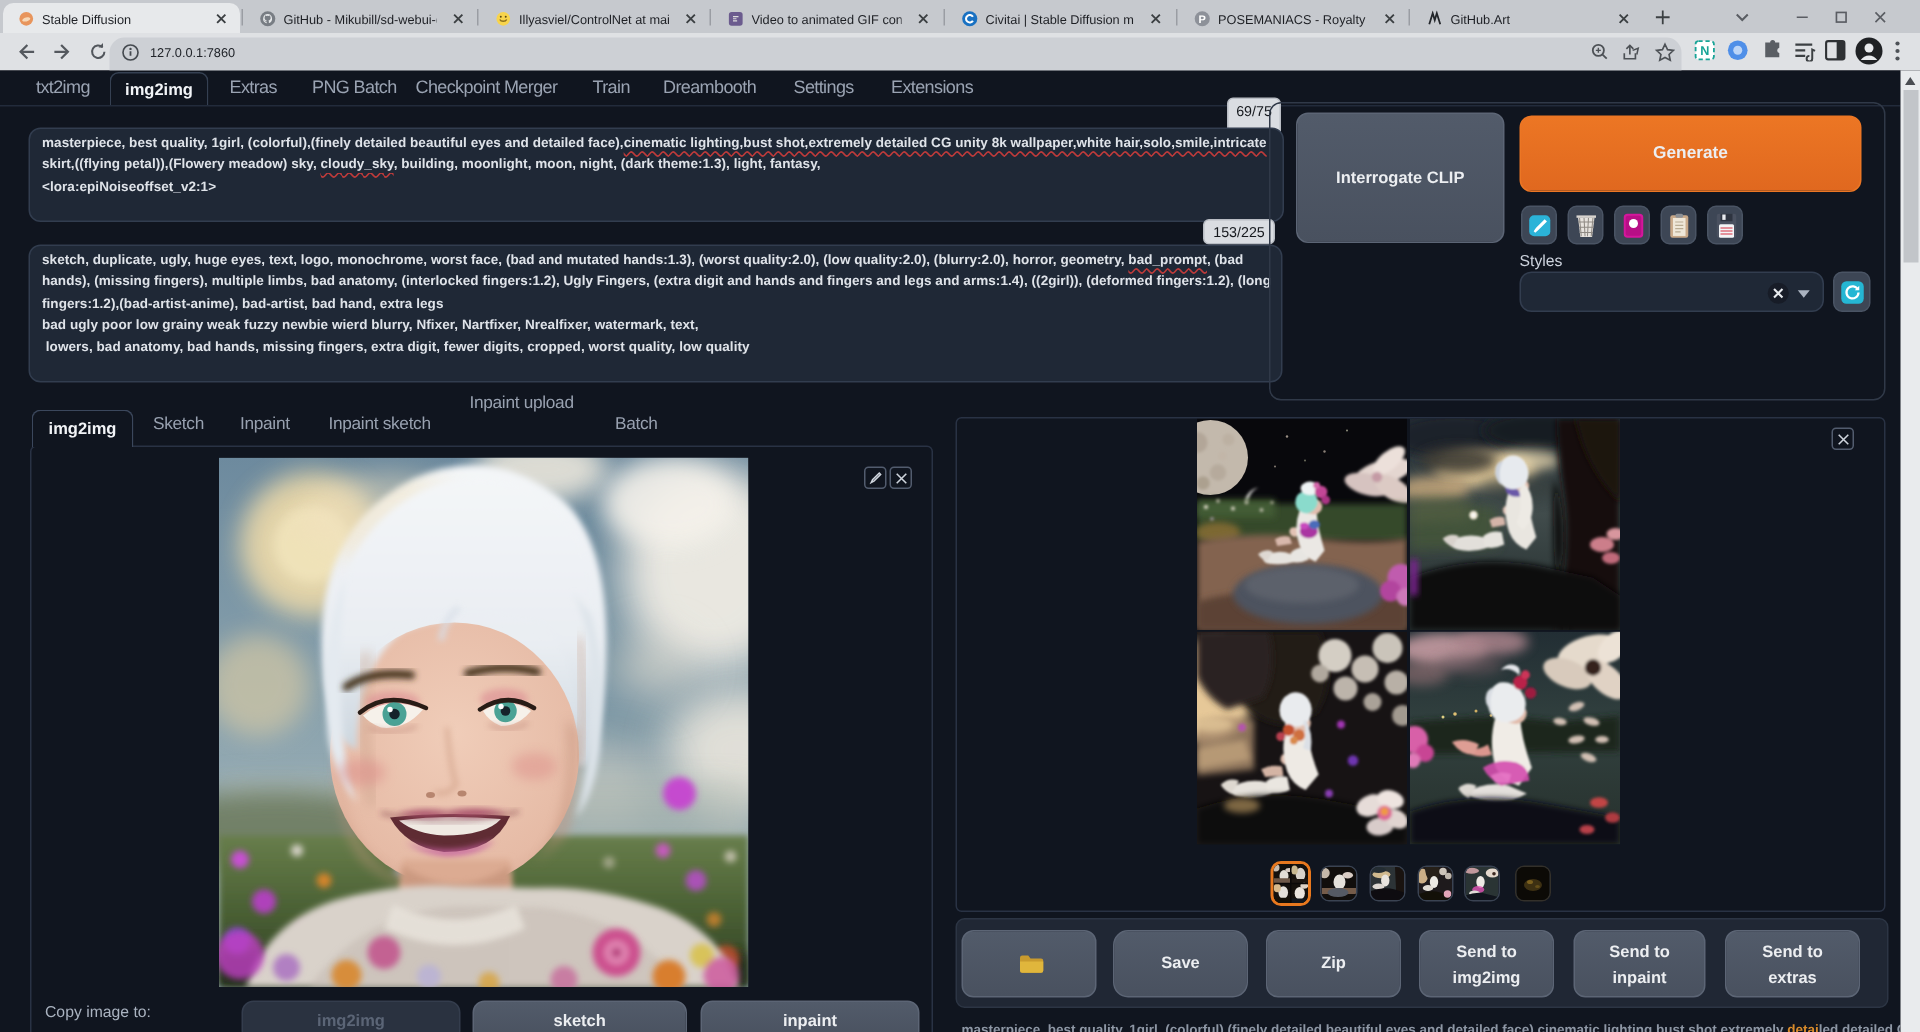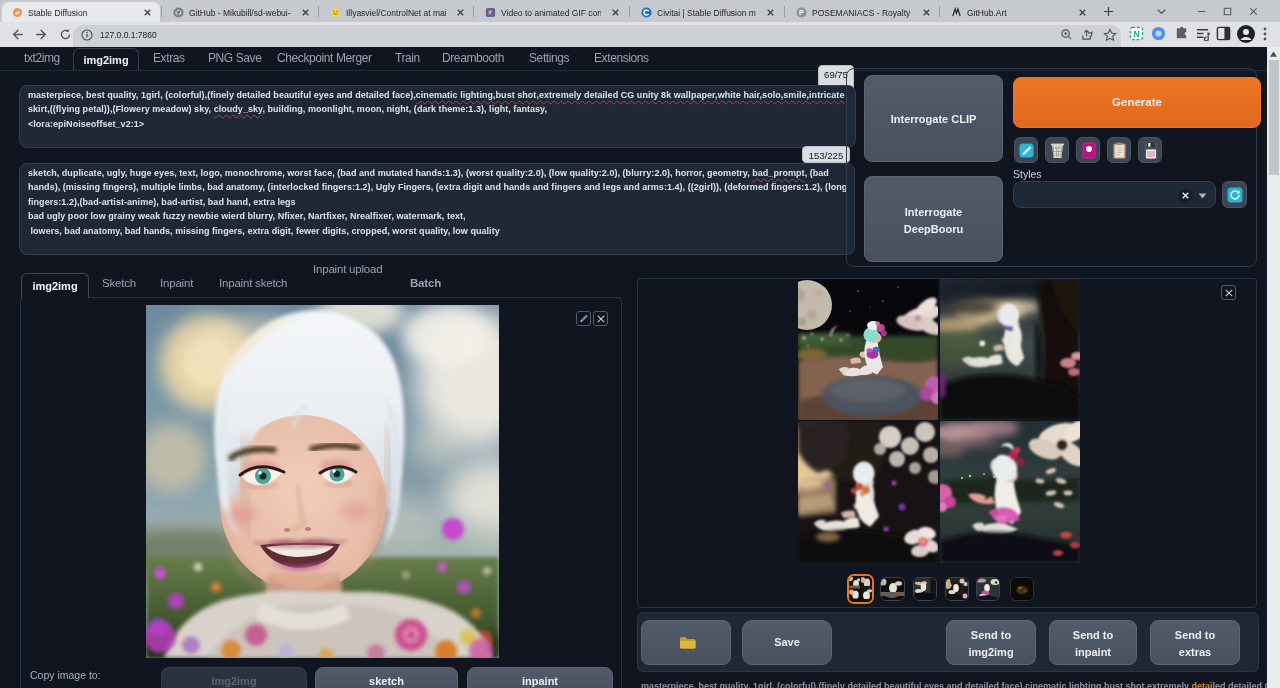--- a/index.html
+++ b/index.html
@@ -200,42 +200,39 @@
       <circle cx="4" cy="8" r="1.4" fill="#4d5156"></circle>
       <circle cx="4" cy="13" r="1.4" fill="#4d5156"></circle>
     </svg>
 </div>
 
 <div class="abs" id="page">
   <div id="navrow">
     <div class="navtab" style="left:24px;">txt2img</div>
     <div class="tabsel" style="left:73px;top:1px;width:66px;height:22px;font-size:11px;line-height:22px;">img2img</div>
     <div class="navtab" style="left:153px;">Extras</div>
-    <div class="navtab" style="left:208px;">PNG Save</div>
+    <div class="navtab" style="left:208px;">PNG Batch</div>
     <div class="navtab" style="left:277px;">Checkpoint Merger</div>
     <div class="navtab" style="left:395px;">Train</div>
     <div class="navtab" style="left:442px;">Dreambooth</div>
     <div class="navtab" style="left:529px;">Settings</div>
     <div class="navtab" style="left:594px;">Extensions</div>
   </div>
 
   <div class="pill" style="right:413px;top:18px;width:36px;height:36px;">69/75</div>
   <div class="ta" style="left:19px;top:38px;width:837px;height:63px;">masterpiece, best quality, 1girl, (colorful),(finely detailed beautiful eyes and detailed face),<span class="sq">cinematic lighting,bust shot,extremely detailed CG unity 8k wallpaper,white hair,solo,smile,intricate</span><br>skirt,((flying petal)),(Flowery meadow) sky, <span class="sq">cloudy_sky</span>, building, moonlight, moon, night, (dark theme:1.3), light, fantasy,<br>&lt;lora:epiNoiseoffset_v2:1&gt;</div>
 
   <div class="pill" style="right:417px;top:99px;width:48px;height:17px;">153/225</div>
   <div class="ta" style="left:19px;top:116px;width:836px;height:92px;">sketch, duplicate, ugly, huge eyes, text, logo, monochrome, worst face, (bad and mutated hands:1.3), (worst quality:2.0), (low quality:2.0), (blurry:2.0), horror, geometry, <span class="sq">bad_prompt</span>, (bad<br>hands), (missing fingers), multiple limbs, bad anatomy, (interlocked fingers:1.2), Ugly Fingers, (extra digit and hands and fingers and legs and arms:1.4), ((2girl)), (deformed fingers:1.2), (long<br>fingers:1.2),(bad-artist-anime), bad-artist, bad hand, extra legs<br>bad ugly poor low grainy weak fuzzy newbie wierd blurry, Nfixer, Nartfixer, Nrealfixer, watermark, text,<br>&nbsp;lowers, bad anatomy, bad hands, missing fingers, extra digit, fewer digits, cropped, worst quality, low quality</div>
 
   <div class="abs" style="left:846px;top:21px;width:411px;height:199px;border:1px solid #303948;border-radius:8px;"></div>
 
   <div class="gbtn" style="left:864px;top:28px;width:139px;height:87px;font-size:11px;line-height:87px;">Interrogate CLIP</div>
-  <div class="gbtn" style="left:864px;top:129px;width:139px;height:86px;font-size:11px;line-height:17px;">
-      <div style="margin-top:27px;">Interrogate<br>DeepBooru</div>
-    </div>
-
-  <div class="gbtn" style="left:1013px;top:30px;width:248px;height:51px;background:linear-gradient(180deg,#ec7624,#e0681f);border:1px solid #ec7624;font-size:11.5px;line-height:49px;">Generate</div>
+
+  <div class="gbtn" style="left:1013px;top:30px;width:228px;height:51px;background:linear-gradient(180deg,#ec7624,#e0681f);border:1px solid #ec7624;font-size:11.5px;line-height:49px;">Generate</div>
 
   <div class="sqbtn" style="left:1014px;top:90px;">
       <svg style="position:absolute;left:4px;top:5px;width:15px;height:15px;" viewBox="0 0 16 16">
         <rect x="0.5" y="0.5" width="15" height="15" rx="3.5" fill="#2bb3d8"></rect>
         <path d="M11.5 4.5L6 10l-1.7 2.3L6.5 10.5 12 5z" fill="#fff" stroke="#fff" stroke-width="1.6"></path>
       </svg>
     </div>
   <div class="sqbtn" style="left:1045px;top:90px;">
       <svg style="position:absolute;left:4px;top:4px;width:15px;height:17px;" viewBox="0 0 15 17">
         <path d="M2 3h11l-1.6 13H3.6z" fill="#e7e3de"></path>
@@ -285,21 +282,21 @@
         <path d="M12.5 3.5v3h-3z" fill="#fff"></path>
       </svg>
     </div>
 
   <div class="abs" style="left:20px;top:250px;width:602px;height:404px;border:1px solid #293244;border-radius:4px;"></div>
   <div class="tabsel" style="left:21px;top:226px;width:68px;height:25px;font-size:11px;line-height:24px;background:#10151f;border-color:#3b475c;">img2img</div>
   <div class="dimtab" style="left:102px;top:230px;">Sketch</div>
   <div class="dimtab" style="left:160px;top:230px;">Inpaint</div>
   <div class="dimtab" style="left:219px;top:230px;">Inpaint sketch</div>
   <div class="dimtab" style="left:313px;top:216px;">Inpaint upload</div>
-  <div class="dimtab" style="left:410px;top:230px;font-weight:bold;">Batch</div>
+  <div class="dimtab" style="left:410px;top:230px;">Batch</div>
 
   <div class="abs" style="left:576px;top:264px;width:15px;height:15px;border:1px solid #525c6e;border-radius:3px;">
       <svg style="position:absolute;left:2px;top:2px;width:9px;height:9px;" viewBox="0 0 10 10">
         <path d="M8 1.5L3 6.5l-1 2 2-1 5-5z" fill="none" stroke="#cfd5dd" stroke-width="1.1"></path>
       </svg>
     </div>
   <div class="abs" style="left:593px;top:264px;width:15px;height:15px;border:1px solid #525c6e;border-radius:3px;">
       <svg style="position:absolute;left:2.5px;top:2.5px;width:8px;height:8px;" viewBox="0 0 10 10">
         <path d="M1 1l8 8M9 1l-8 8" stroke="#cfd5dd" stroke-width="1.3"></path>
       </svg>
@@ -778,20 +775,21 @@
   </div>
 
   <div class="abs" style="left:637px;top:565px;width:622px;height:60px;background:#202734;border:1px solid #2c3544;border-radius:6px;"></div>
   <div class="gbtn" style="left:641px;top:573px;width:90px;height:45px;">
       <svg style="position:absolute;left:37px;top:15px;width:17px;height:14px;" viewBox="0 0 17 14">
         <path d="M1 2.5A1.5 1.5 0 0 1 2.5 1h4l1.5 2h7A1.5 1.5 0 0 1 16.5 4.5V11A1.5 1.5 0 0 1 15 12.5H2.5A1.5 1.5 0 0 1 1 11z" fill="#c99b2e"></path>
         <path d="M1 5h15.5V11A1.5 1.5 0 0 1 15 12.5H2.5A1.5 1.5 0 0 1 1 11z" fill="#e0b63c"></path>
       </svg>
     </div>
   <div class="gbtn" style="left:742px;top:573px;width:90px;height:45px;font-size:11px;line-height:43px;border-radius:10px;">Save</div>
+  <div class="gbtn" style="left:844px;top:573px;width:90px;height:45px;font-size:11px;line-height:43px;">Zip</div>
   <div class="gbtn" style="left:946px;top:573px;width:90px;height:45px;font-size:11px;line-height:17px;">
       <div style="margin-top:6px;">Send to<br>img2img</div>
     </div>
   <div class="gbtn" style="left:1049px;top:573px;width:88px;height:45px;font-size:11px;line-height:17px;">
       <div style="margin-top:6px;">Send to<br>inpaint</div>
     </div>
   <div class="gbtn" style="left:1150px;top:573px;width:90px;height:45px;font-size:11px;line-height:17px;">
       <div style="margin-top:6px;">Send to<br>extras</div>
     </div>
 

